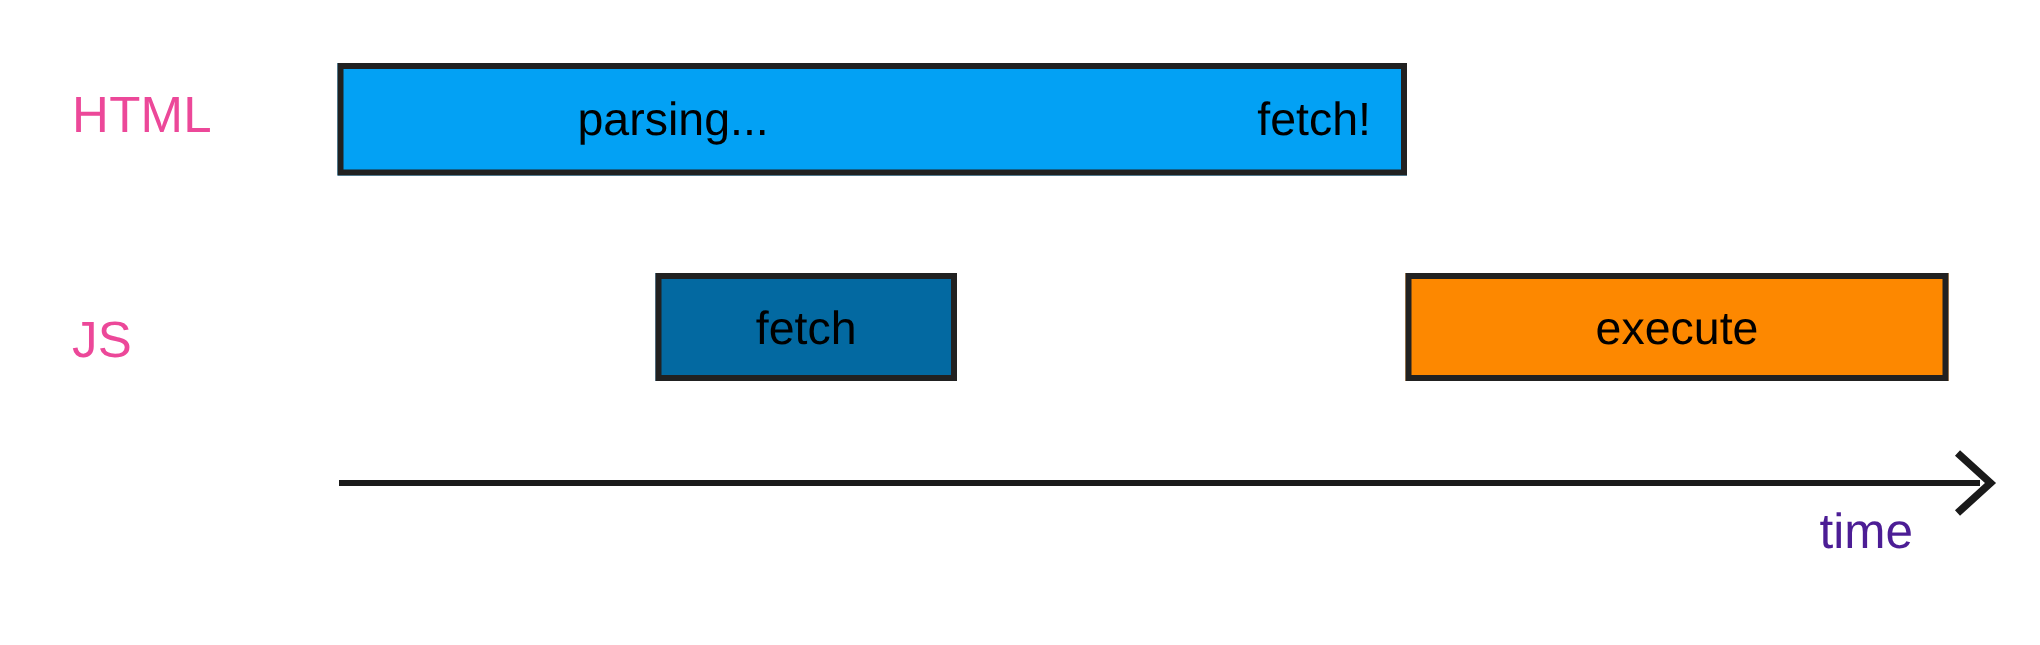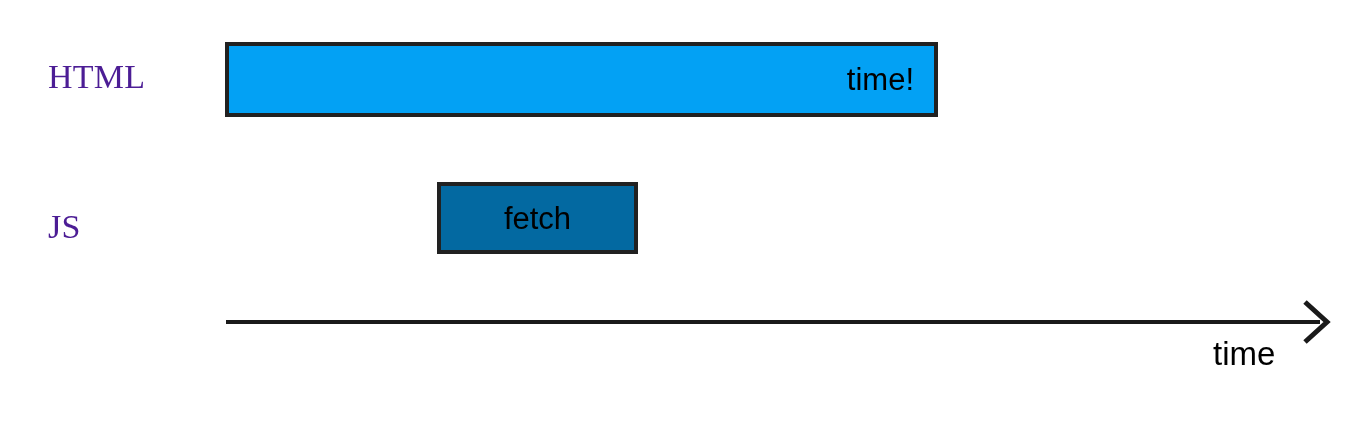--- a/index.html
+++ b/index.html
@@ -16,24 +16,23 @@
     height: 430px;
     background: #ffffff;
     overflow: hidden;
   }
 
   
   .row-label {
     position: absolute;
     font-size: 34px;
     line-height: 1;
-    color: #4c1d95;
+    color: #ec4899;
     letter-spacing: 0.2px;
     white-space: nowrap;
-    font-family: Liberation Serif, serif;
   }
   #label-html { left: 48px; top: 60px; }
   #label-js   { left: 48px; top: 210px; }
 
   
   .bar {
     position: absolute;
     box-sizing: border-box;
     border: 4px solid #212121;
     display: flex;
@@ -93,41 +92,45 @@
     height: 56px;
   }
   #axis-svg { display: block; }
 
   #label-time {
     position: absolute;
     left: 1213px;
     top: 337px;
     font-size: 33px;
     line-height: 1;
-    color: #000000;
+    color: #4c1d95;
     white-space: nowrap;
   }
 </style>
 </head>
 <body>
 
 <div id="canvas">
 
   <div class="row-label" id="label-html">HTML</div>
 
   <div class="bar" id="bar-parsing">
-    <span class="bar-text seg-done">time!</span>
+    <span class="bar-text seg-parsing">parsing...</span>
+    <span class="bar-text seg-done">fetch!</span>
   </div>
 
   <div class="row-label" id="label-js">JS</div>
 
   <div class="bar" id="bar-fetch">
     <span class="bar-text">fetch</span>
   </div>
 
+  <div class="bar" id="bar-execute">
+    <span class="bar-text">execute</span>
+  </div>
 
   <div id="time-axis">
     <svg id="axis-svg" width="1120" height="56" viewBox="0 0 1120 56">
       <line x1="6" y1="26" x2="1100" y2="26" stroke="#1a1a1a" stroke-width="4" stroke-linecap="butt"></line>
       <polyline points="1085,6 1107,26 1085,46" fill="none" stroke="#1a1a1a" stroke-width="5" stroke-linecap="butt" stroke-linejoin="miter"></polyline>
     </svg>
   </div>
 
   <div id="label-time">time</div>
 

